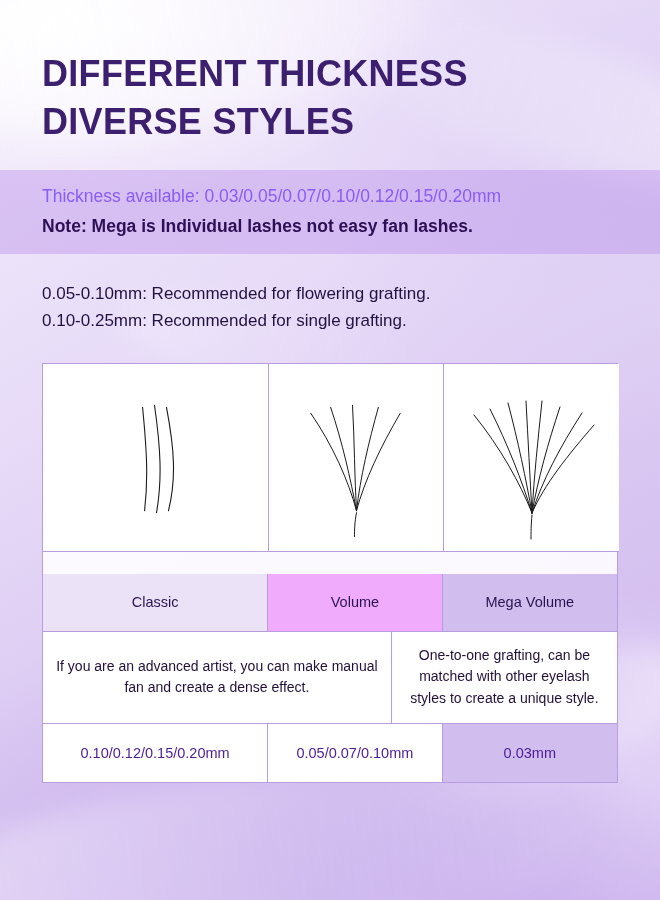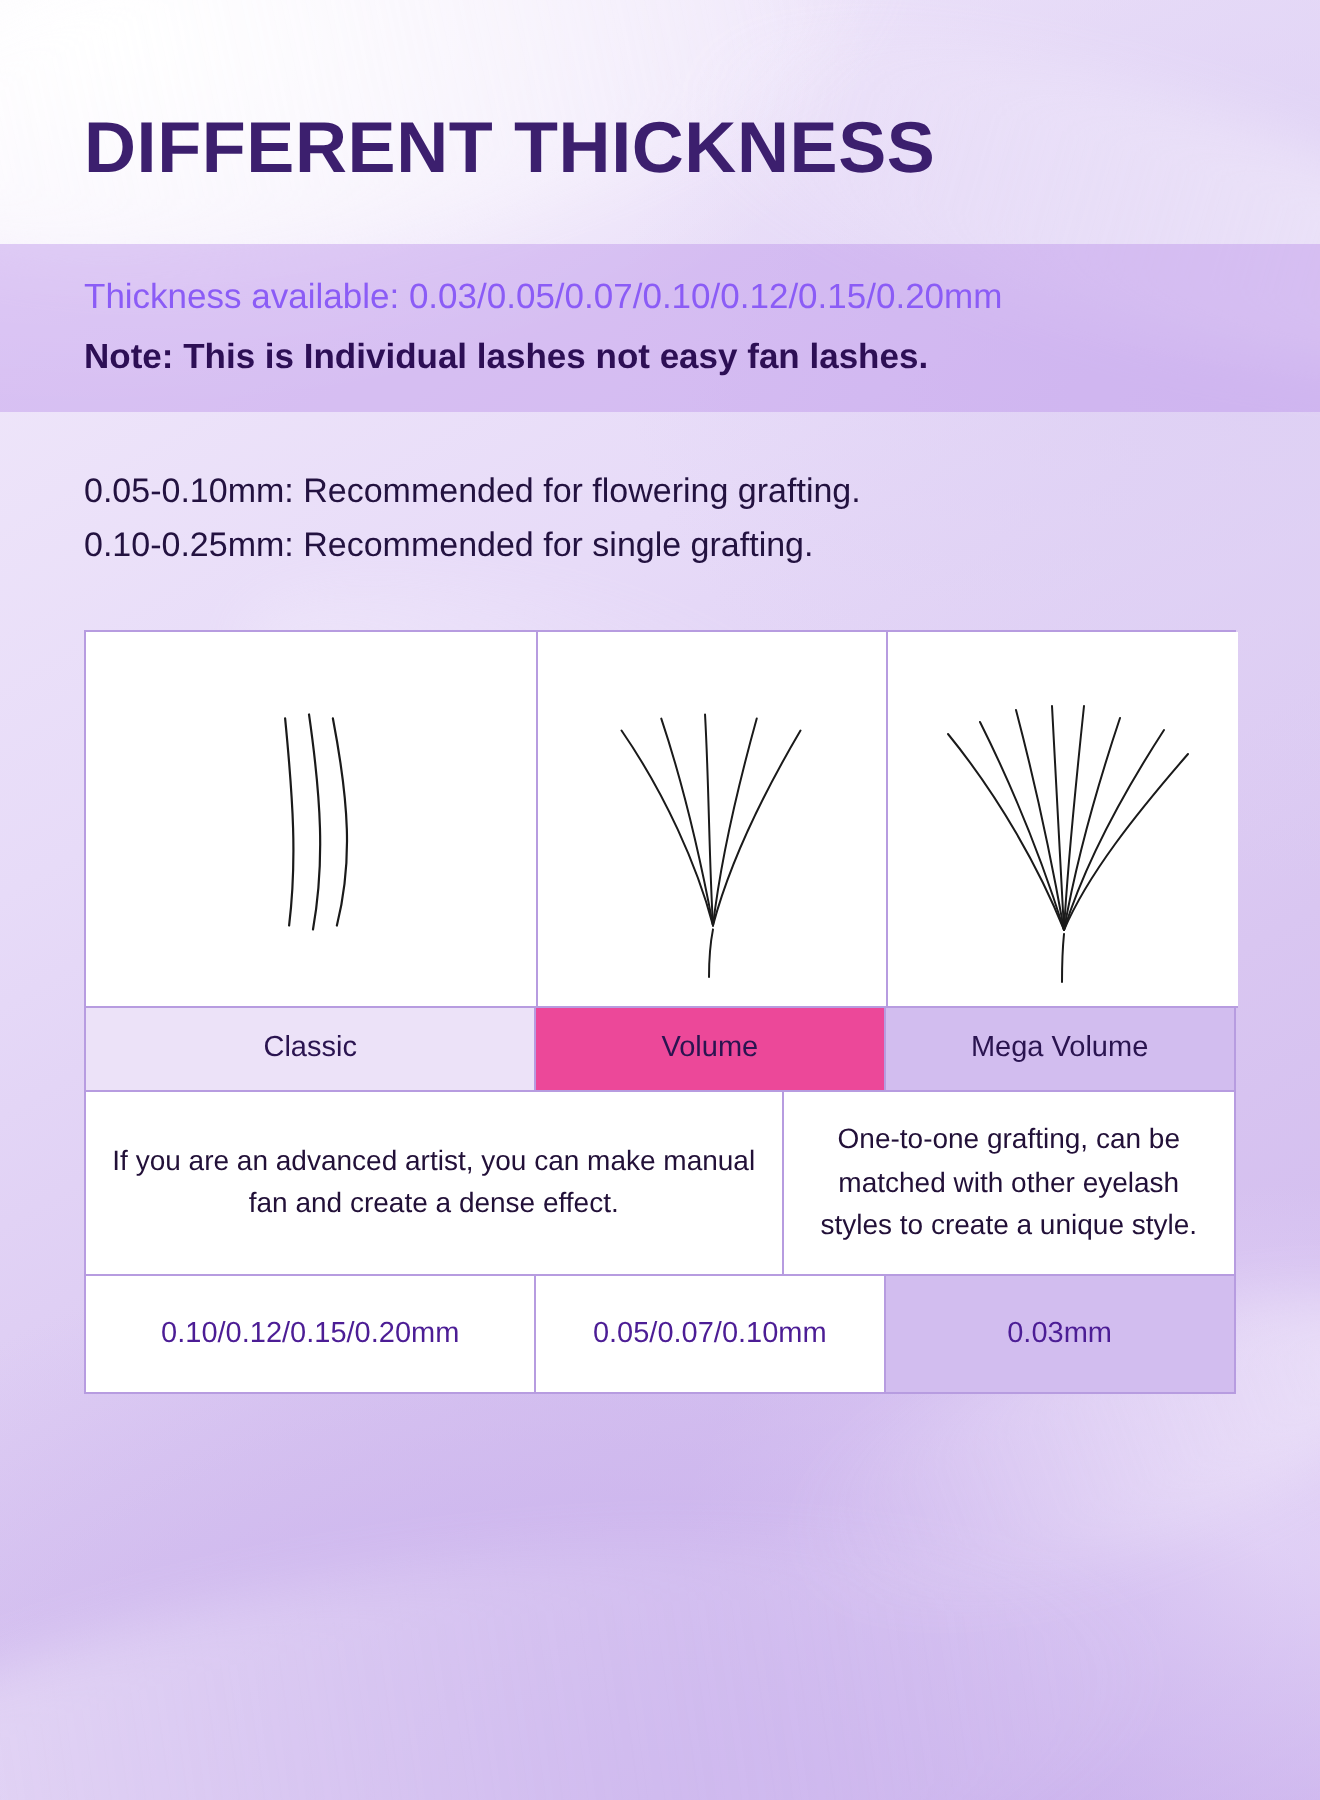--- a/index.html
+++ b/index.html
@@ -130,26 +130,27 @@
   .row:last-child .cell { border-bottom: none; }
 
   .c1 { width: 226px; }
   .c2 { width: 175px; }
   .c3 { width: 175px; }
   .c23 { width: 350px; }
 
   .row-art .cell { height: 188px; background: #ffffff; padding: 0; }
 
   .row-names .cell {
-    height: 42px;
+    height: 58px;
     font-size: 14.5px;
     color: #2a1450;
+    margin-top: 22px;
   }
   .row-names .c1 { background: #ece2f8; }
-  .row-names .c2 { background: #ec4899; }
+  .row-names .c2 { background: #f0abfc; }
   .row-names .c3 { background: #d2bdef; }
 
   .row-desc .cell {
     height: 92px;
     font-size: 14px;
     color: #221038;
     line-height: 1.55;
     background: #ffffff;
   }
 
@@ -172,25 +173,26 @@
   <div class="bg-swoosh sw2"></div>
   <div class="bg-swoosh sw3"></div>
   <div class="bg-swoosh sw4"></div>
   <div class="bg-swoosh sw5"></div>
 </div>
 
 <div class="content">
 
   <h1 class="title">
     <span>DIFFERENT THICKNESS</span>
+    <span class="line2">DIVERSE STYLES</span>
   </h1>
 
   <div class="band">
     <div class="band-row1">Thickness available: 0.03/0.05/0.07/0.10/0.12/0.15/0.20mm</div>
-    <div class="band-row2">Note: This is Individual lashes not easy fan lashes.</div>
+    <div class="band-row2">Note: Mega is Individual lashes not easy fan lashes.</div>
   </div>
 
   <div class="notes">
     <div>0.05-0.10mm: Recommended for flowering grafting.</div>
     <div>0.10-0.25mm: Recommended for single grafting.</div>
   </div>
 
   <div class="table">
 
     <div class="row row-art">

